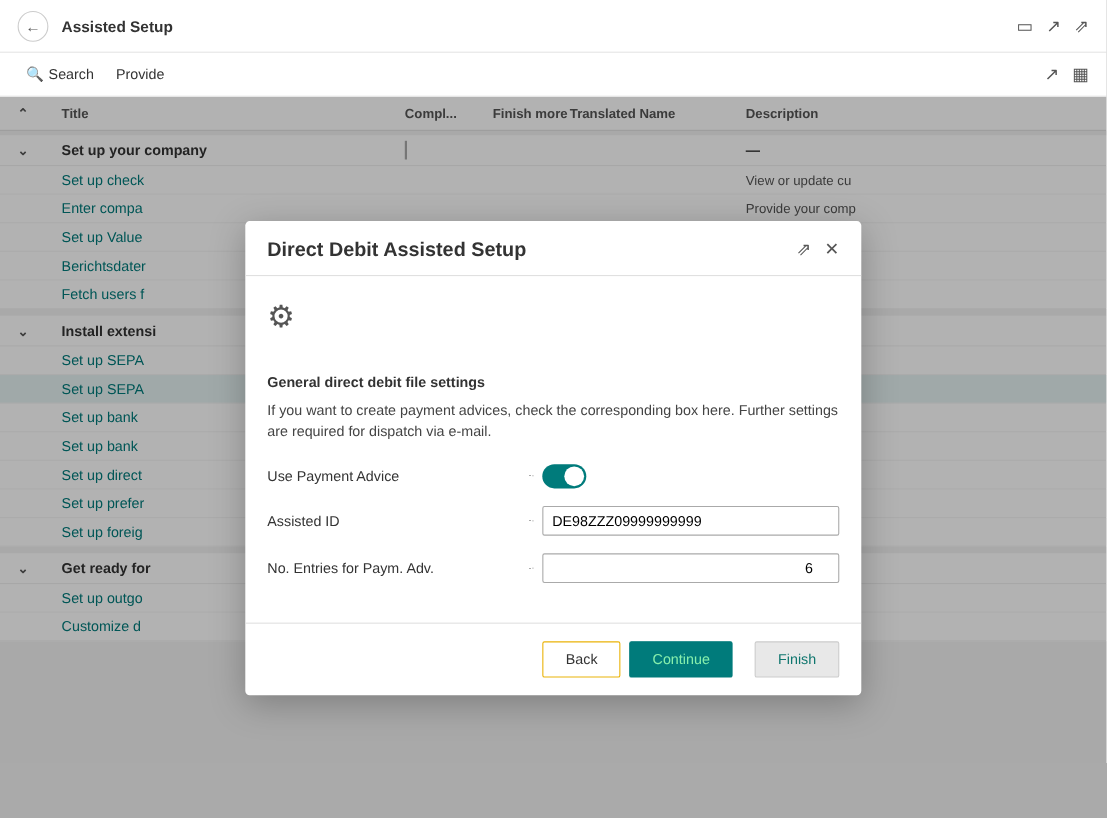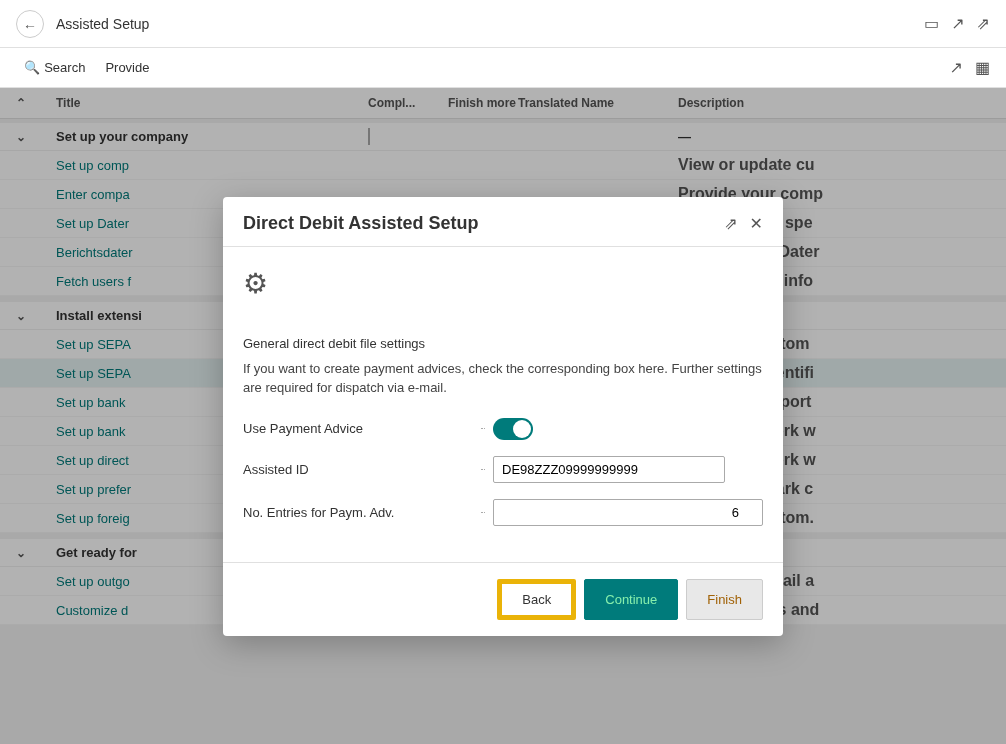--- a/index.html
+++ b/index.html
@@ -20,21 +20,21 @@
       border-radius: 50%;
       border: 1px solid #ccc;
       background: #fff;
       display: flex; align-items: center; justify-content: center;
       cursor: pointer;
       color: #555;
       font-size: 14px;
     }
     .topbar-title {
       font-size: 14px;
-      font-weight: 400;
+      font-weight: 700;
       color: #333;
       flex: 1;
     }
     .topbar-icons {
       display: flex; gap: 12px; align-items: center;
     }
     .topbar-icon {
       color: #555; font-size: 16px; cursor: pointer;
     }
 
@@ -98,21 +98,21 @@
       grid-template-columns: 40px 1fr 80px 70px 160px 1fr;
       padding: 5px 16px;
       background: #fff;
       border-bottom: 1px solid #f5f5f5;
       align-items: center;
       font-size: 13px;
     }
     .row-item.highlighted { background: #e6f3f3; }
     .row-item .title-link { color: #007b7b; text-decoration: none; cursor: pointer; }
     .checkbox { width: 14px; height: 14px; border: 1px solid #aaa; background: #fff; }
-    .desc-text { color: #555; font-size: 16px; font-weight: bold; }
+    .desc-text { color: #555; font-size: 12px; }
 
     
     .modal-overlay {
       position: absolute;
       top: 0; left: 0; right: 0; bottom: 0;
       background: rgba(0,0,0,0.3);
       display: flex;
       align-items: center;
       justify-content: center;
       z-index: 100;
@@ -142,21 +142,21 @@
     .modal-body {
       padding: 20px;
     }
     .modal-gear {
       font-size: 28px;
       color: #555;
       margin-bottom: 16px;
     }
     .modal-section-title {
       font-size: 13px;
-      font-weight: 400;
+      font-weight: 700;
       color: #333;
       margin-bottom: 8px;
       margin-top: 36px;
     }
     .modal-section-desc {
       font-size: 13px;
       color: #444;
       margin-bottom: 20px;
       line-height: 1.5;
     }
@@ -193,21 +193,21 @@
       cursor: pointer;
     }
     .toggle-knob {
       position: absolute;
       right: 2px; top: 2px;
       width: 18px; height: 18px;
       background: #fff;
       border-radius: 50%;
     }
     .text-input {
-      width: 232px;
+      width: 270px;
       padding: 5px 8px;
       border: 1px solid #aaa;
       border-radius: 2px;
       font-size: 13px;
       background: #fff;
     }
     .number-input {
       width: 270px;
       padding: 5px 8px;
       border: 1px solid #aaa;
@@ -223,36 +223,37 @@
       border-top: 1px solid #e0e0e0;
       display: flex;
       justify-content: flex-end;
       gap: 8px;
     }
     .btn {
       padding: 8px 20px;
       font-size: 13px;
       border-radius: 2px;
       cursor: pointer;
-      border: 5px solid #eab308;
+      border: 1px solid #eab308;
     }
     .btn-default {
       background: #fff;
       color: #333;
     }
     .btn-primary {
       background: #007b7b;
       color: #86efac;
       border: 1px solid #007b7b;
     }
     .btn-disabled {
       background: #e8e8e8;
-      color: #a16207;
+      color: #0f766e;
       border: 1px solid #ccc;
       cursor: not-allowed;
+      margin-left: 12px;
     }
 
     
     .section-sep {
       height: 6px;
       background: #f3f3f3;
     }
   </style>
 </head>
 <body>
@@ -303,37 +304,37 @@
       <div class="group-chevron">⌄</div>
       <div>Set up your company</div>
       <div><span class="checkbox"></span></div>
       <div></div>
         <div></div>
       <div>—</div>
     </div>
 
     <div class="row-item">
       <div></div>
-      <div><a class="title-link">Set up comp</a></div>
+      <div><a class="title-link">Set up check</a></div>
       <div></div>
         <div></div>
         <div></div>
       <div class="desc-text">View or update cu</div>
     </div>
     <div class="row-item">
       <div></div>
       <div><a class="title-link">Enter compa</a></div>
       <div></div>
         <div></div>
         <div></div>
       <div class="desc-text">Provide your comp</div>
     </div>
     <div class="row-item">
       <div></div>
-      <div><a class="title-link">Set up Dater</a></div>
+      <div><a class="title-link">Set up Value</a></div>
       <div></div>
         <div></div>
         <div></div>
       <div class="desc-text">Set up VAT to spe</div>
     </div>
     <div class="row-item">
       <div></div>
       <div><a class="title-link">Berichtsdater</a></div>
       <div></div>
         <div></div>

